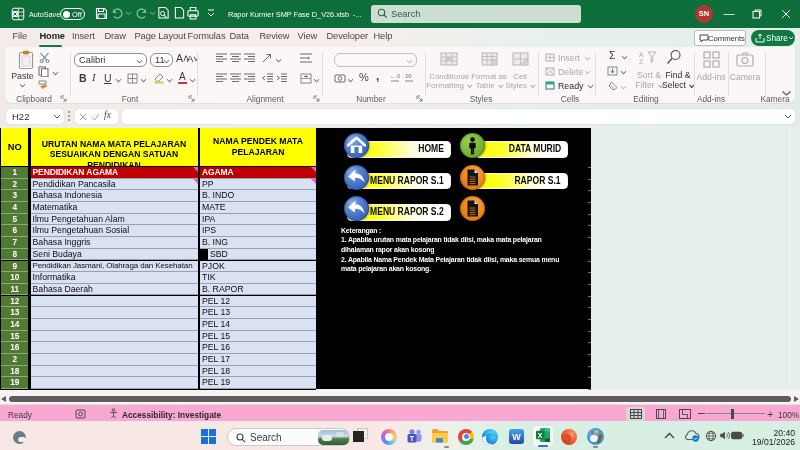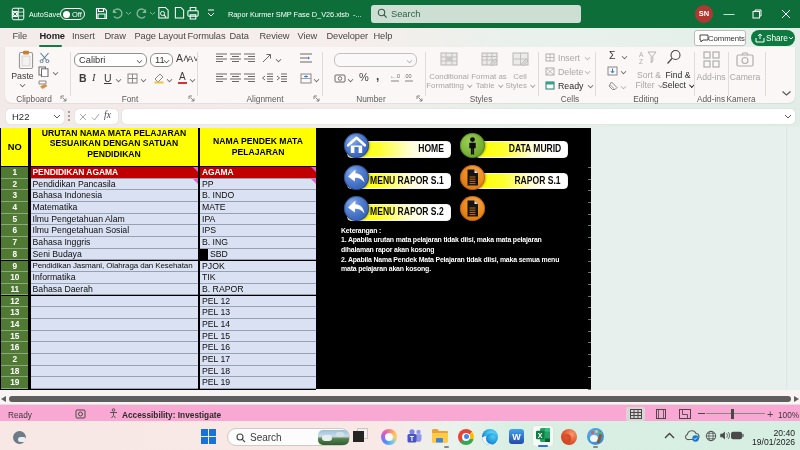--- a/index.html
+++ b/index.html
@@ -341,21 +341,21 @@
  <div class="glabel dim" style="left:690px;top:25px;width:42px;font-size:8.6px">Add-ins</div>
  <div class="glabel" style="left:690px;top:47px;width:42px">Add-ins</div>
  <div class="gsep" style="left:728px"></div>
 
  <svg class="a" style="left:736px;top:5px" width="18" height="15" viewBox="0 0 18 15">
       <rect x="1" y="3" width="16" height="11" rx="1.5" fill="none" stroke="#b0aeac" stroke-width="1.2"></rect>
       <path d="M6 3l1-2h4l1 2" fill="none" stroke="#b0aeac" stroke-width="1.1"></path>
       <circle cx="9" cy="8.5" r="3" fill="none" stroke="#b0aeac" stroke-width="1.1"></circle>
     </svg>
  <div class="glabel dim" style="left:723px;top:25px;width:44px;font-size:8.6px">Camera</div>
- <div class="glabel" style="left:719px;top:47px;width:44px">Kamera</div>
+ <div class="glabel" style="left:753px;top:47px;width:44px">Kamera</div>
  <div class="gsep" style="left:765px"></div>
  <svg class="a" style="left:781px;top:43px" width="11" height="7" viewBox="0 0 11 7">
       <path d="M1.5 1.5l4 3.5 4-3.5" fill="none" stroke="#5a5856" stroke-width="1.2"></path>
     </svg>
 </div>
 
 <div class="a" id="frow">
  <div class="wbox" style="left:6px;top:5px;width:58px;height:15px">
   <div class="a" style="left:6px;top:2px;font-size:9.5px;color:#2b2a29">H22</div>
   <svg class="a" style="left:47px;top:5px" width="8" height="6" viewBox="0 0 8 6">
@@ -377,21 +377,21 @@
         <path d="M1 1l3 3 3-3" fill="none" stroke="#5a5856" stroke-width="1"></path>
       </svg>
  </div>
 </div>
 
 <div class="a" id="sheet">
 
   <div class="a" style="left:0;top:0.5px;width:316px;height:262.4px;background:#000"></div>
 
   <div class="cell hdr" style="left:1.3px;top:0.5px;width:27px;height:38px;font-size:9.3px;line-height:38px">NO</div>
-  <div class="cell hdr" style="left:30.5px;top:0.5px;width:167px;height:38px;font-size:8.65px;line-height:10.8px;padding-top:0">URUTAN NAMA MATA PELAJARAN<br>SESUAIKAN DENGAN SATUAN<br>PENDIDIKAN</div>
+  <div class="cell hdr" style="left:30.5px;top:0.5px;width:167px;height:38px;font-size:8.65px;line-height:10.8px;padding-top:11px">URUTAN NAMA MATA PELAJARAN<br>SESUAIKAN DENGAN SATUAN<br>PENDIDIKAN</div>
   <div class="cell hdr" style="left:200px;top:0.5px;width:116px;height:38px;font-size:8.65px;line-height:10.8px;padding-top:8.5px">NAMA PENDEK MATA<br>PELAJARAN</div>
   <div class="cell gr" style="left:1.3px;top:40.0px;width:27px;height:11.68px;line-height:10.7px">1</div>
   <div class="cell dc rc" style="left:30.5px;top:40.0px;width:167px;height:11.68px;line-height:10.7px">PENDIDIKAN AGAMA</div>
   <div class="cell dc rc" style="left:200px;top:40.0px;width:116px;height:11.68px;line-height:10.7px">AGAMA</div>
   <div class="cell gr" style="left:1.3px;top:51.7px;width:27px;height:11.68px;line-height:10.7px">2</div>
   <div class="cell dc" style="left:30.5px;top:51.7px;width:167px;height:11.68px;line-height:10.7px">Pendidikan Pancasila</div>
   <div class="cell dc" style="left:200px;top:51.7px;width:116px;height:11.68px;line-height:10.7px">PP</div>
   <div class="cell gr" style="left:1.3px;top:63.4px;width:27px;height:11.68px;line-height:10.7px">3</div>
   <div class="cell dc" style="left:30.5px;top:63.4px;width:167px;height:11.68px;line-height:10.7px">Bahasa Indonesia</div>
   <div class="cell dc" style="left:200px;top:63.4px;width:116px;height:11.68px;line-height:10.7px">B. INDO</div>

